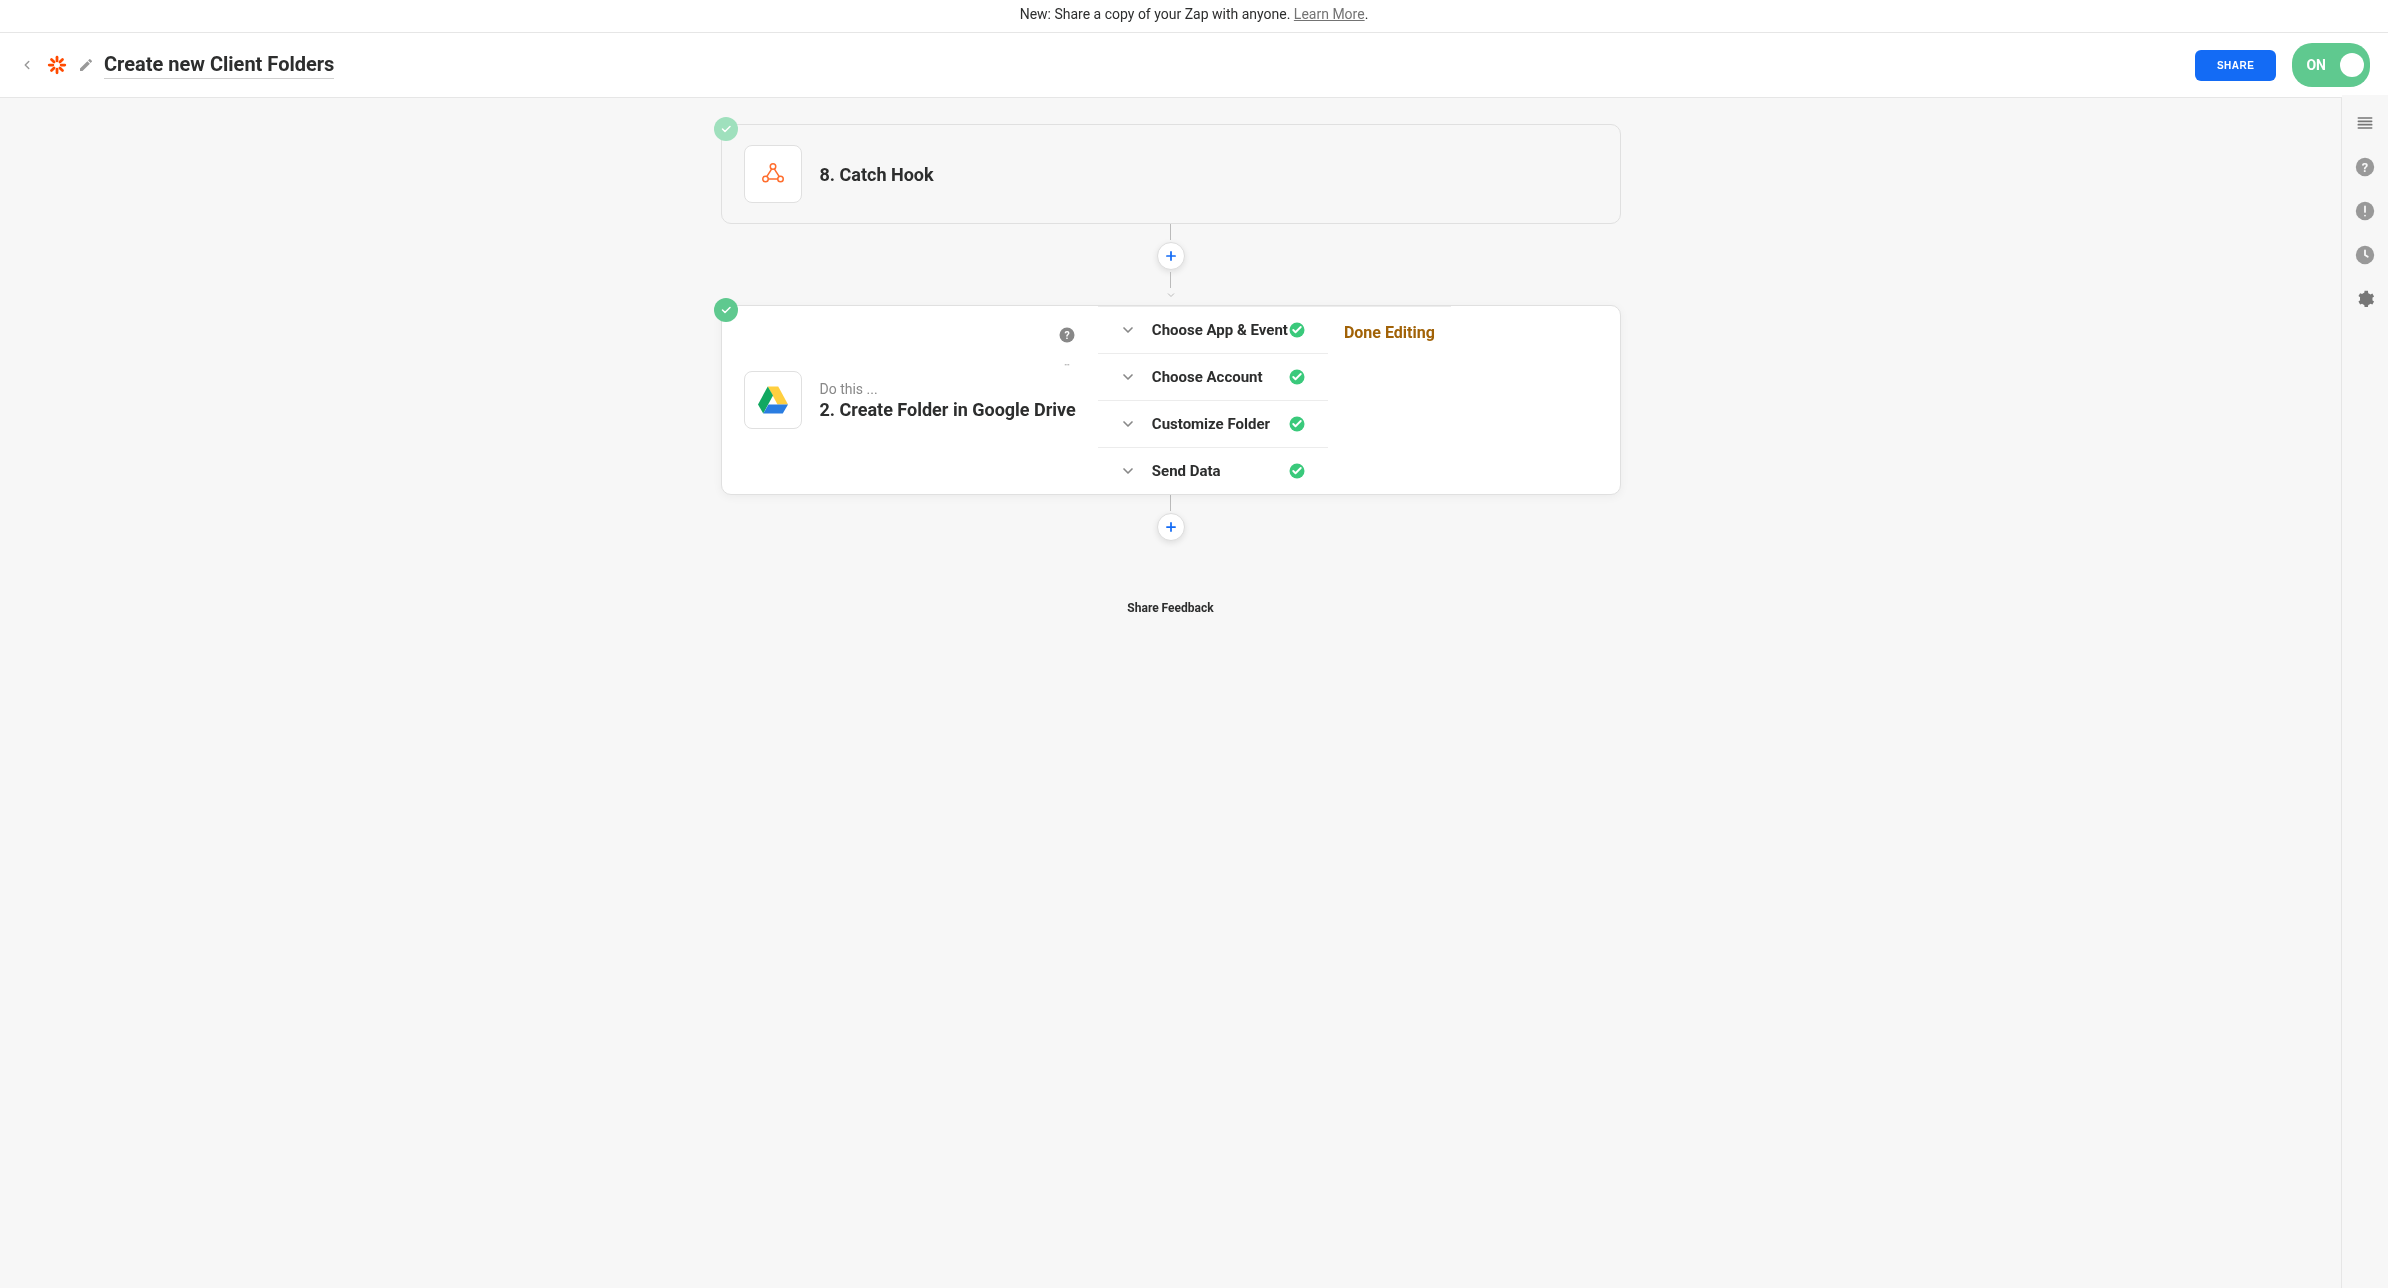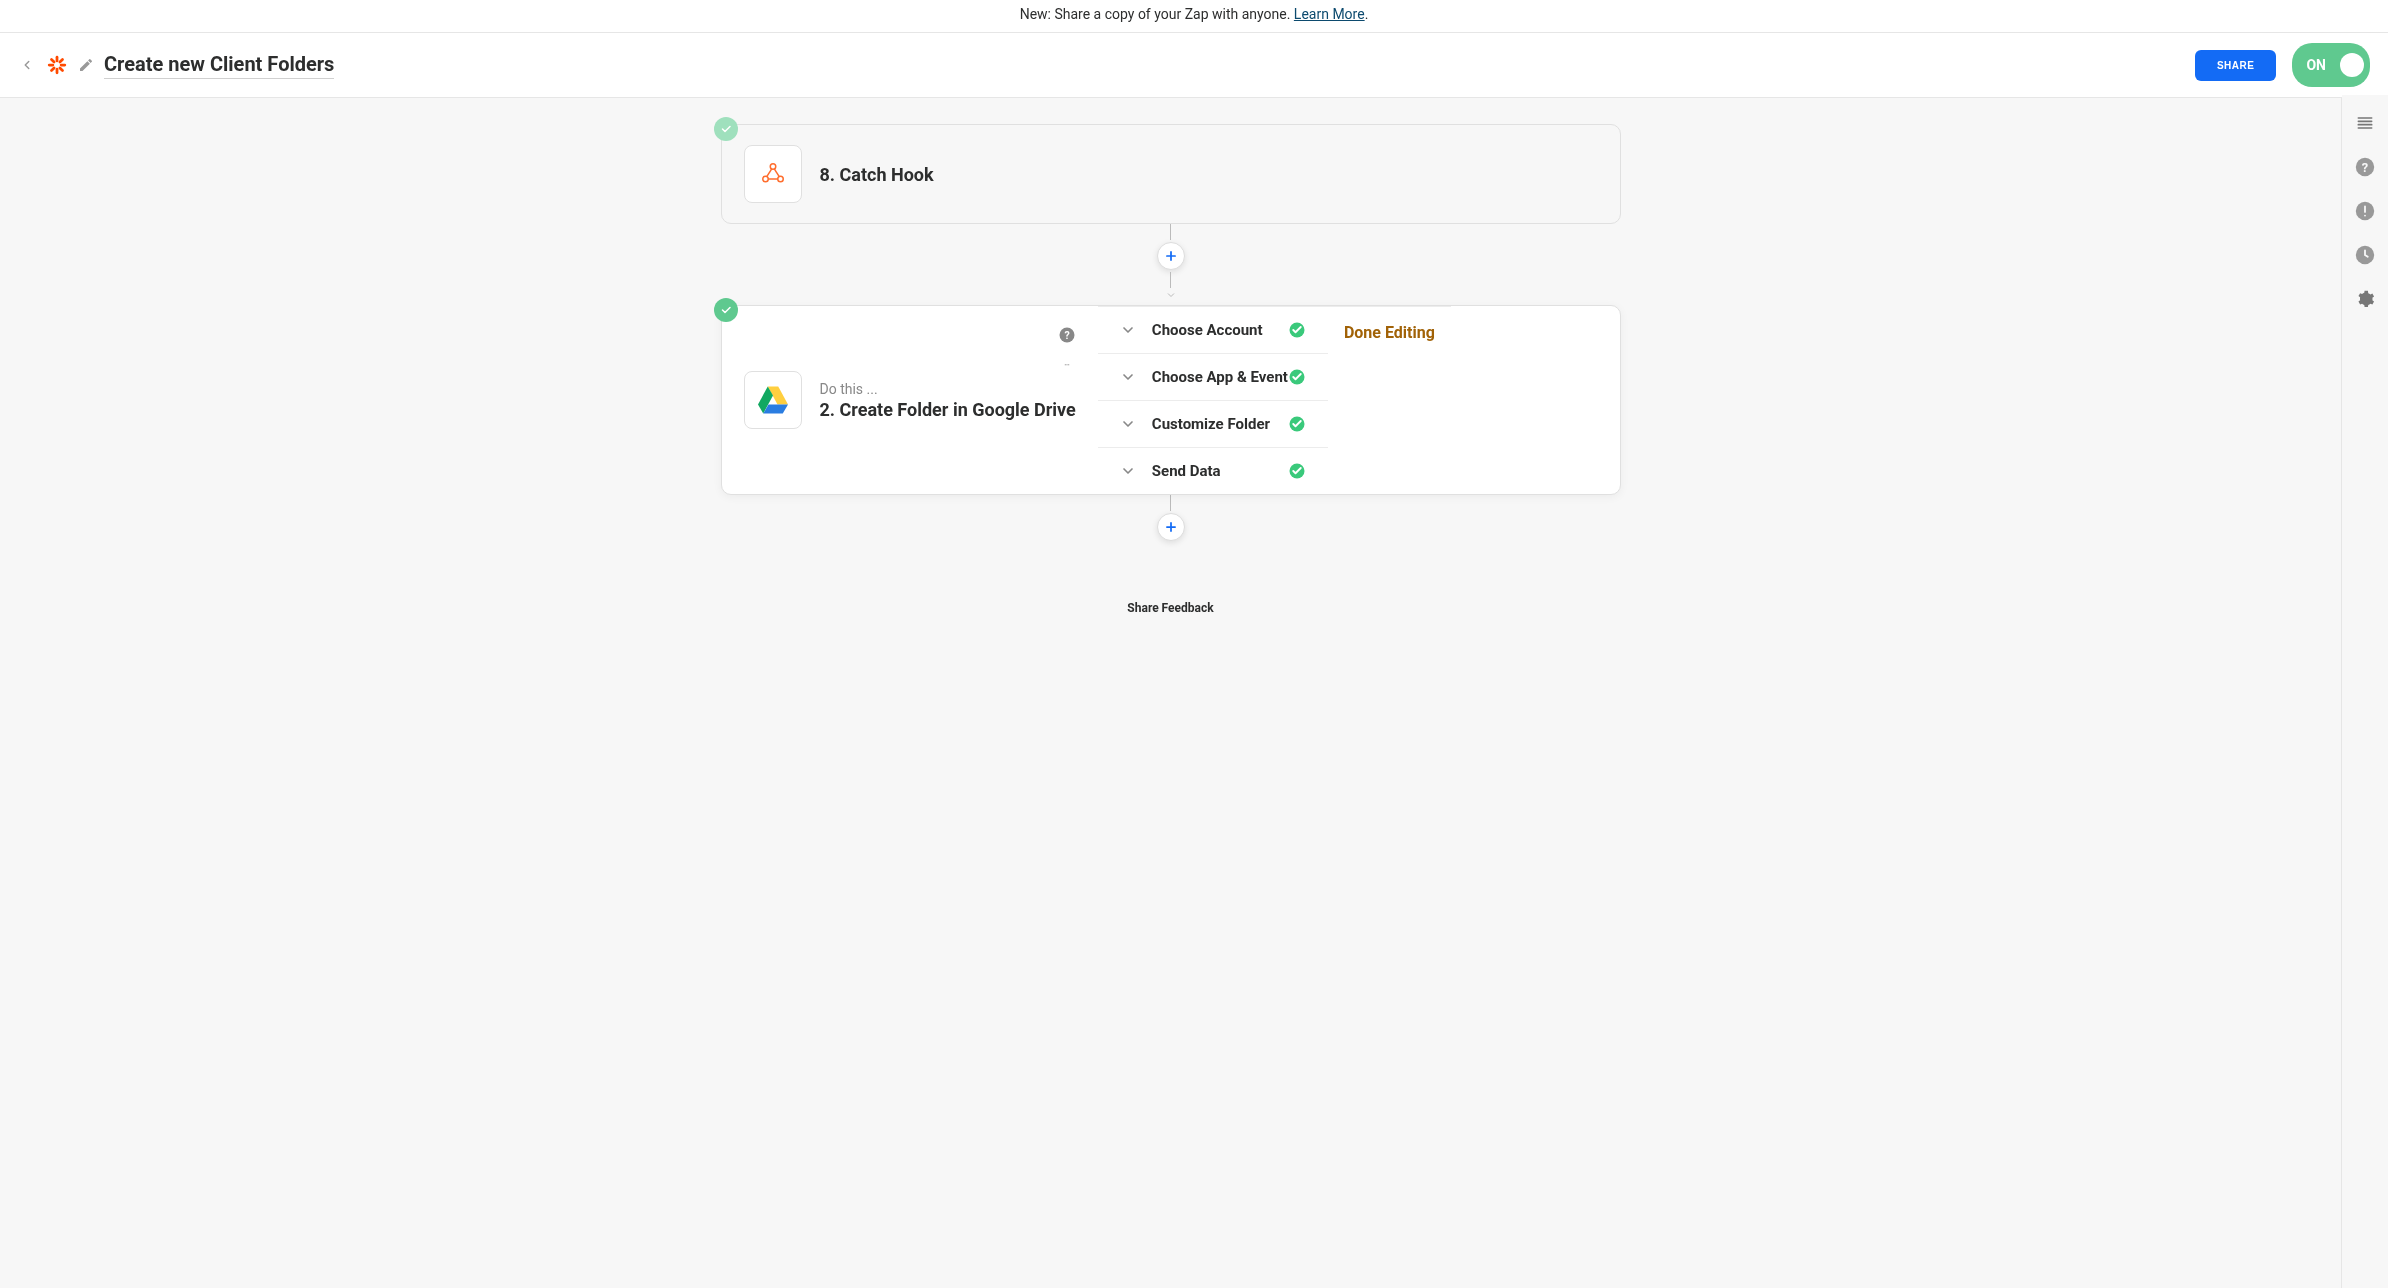--- a/index.html
+++ b/index.html
@@ -10,21 +10,21 @@
 }
 
 
 .banner {
   text-align: center;
   padding: 6px 0 10px 0;
   font-size: 14px;
   border-bottom: 1px solid #e6e6e6;
   background: #fff;
 }
-.banner a { color: #0c4a6e; text-decoration: underline; }
+.banner a { color: #737373; text-decoration: underline; }
 
 
 .header {
   display: flex;
   align-items: center;
   justify-content: space-between;
   padding: 10px 18px;
   border-bottom: 1px solid #e6e6e6;
   background: #fff;
 }
@@ -319,33 +319,33 @@
         </div>
       </div>
     </div>
 
     <div class="substep-list">
       <div class="substep">
         <div class="substep-left">
           <span class="chev"><svg viewBox="0 0 24 24" width="16" height="16">
                 <path d="M6 9l6 6 6-6" fill="none" stroke="#888" stroke-width="2.5" stroke-linecap="round" stroke-linejoin="round"></path>
               </svg></span>
-          <span class="substep-label">Choose Account</span>
+          <span class="substep-label">Choose App &amp; Event</span>
         </div>
         <span class="substep-check"><svg viewBox="0 0 24 24">
               <circle cx="12" cy="12" r="10" fill="#3ac97b"></circle>
               <path d="M7 12l3 3 7-7" fill="none" stroke="#fff" stroke-width="2.5" stroke-linecap="round" stroke-linejoin="round"></path>
             </svg></span>
       </div>
       <div class="substep">
         <div class="substep-left">
           <span class="chev"><svg viewBox="0 0 24 24" width="16" height="16">
                 <path d="M6 9l6 6 6-6" fill="none" stroke="#888" stroke-width="2.5" stroke-linecap="round" stroke-linejoin="round"></path>
               </svg></span>
-          <span class="substep-label">Choose App &amp; Event</span>
+          <span class="substep-label">Choose Account</span>
         </div>
         <span class="substep-check"><svg viewBox="0 0 24 24">
               <circle cx="12" cy="12" r="10" fill="#3ac97b"></circle>
               <path d="M7 12l3 3 7-7" fill="none" stroke="#fff" stroke-width="2.5" stroke-linecap="round" stroke-linejoin="round"></path>
             </svg></span>
       </div>
       <div class="substep">
         <div class="substep-left">
           <span class="chev"><svg viewBox="0 0 24 24" width="16" height="16">
                 <path d="M6 9l6 6 6-6" fill="none" stroke="#888" stroke-width="2.5" stroke-linecap="round" stroke-linejoin="round"></path>

